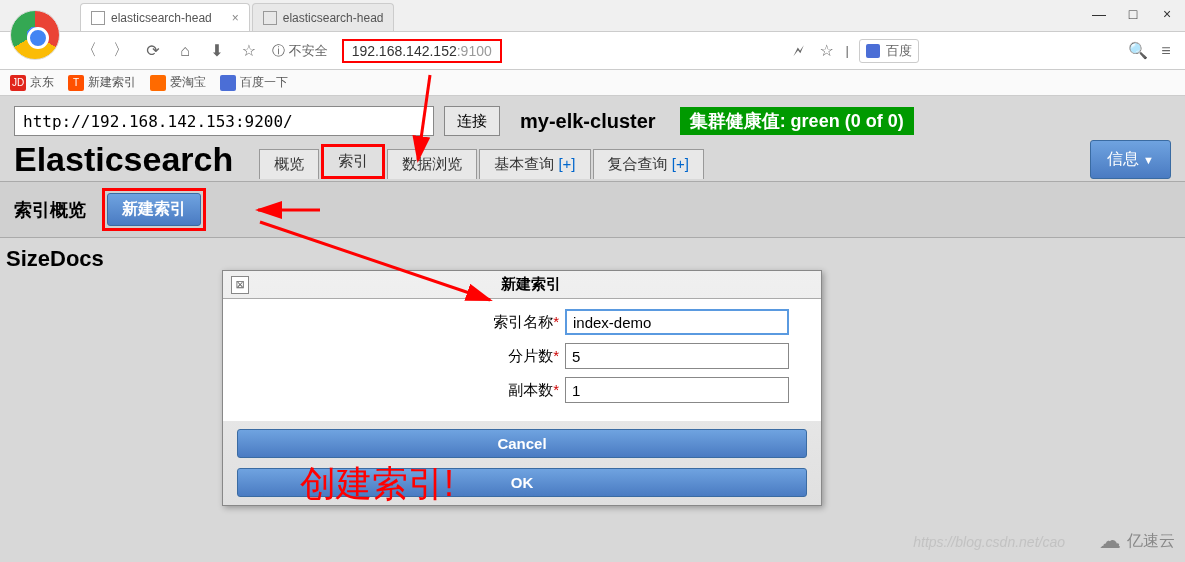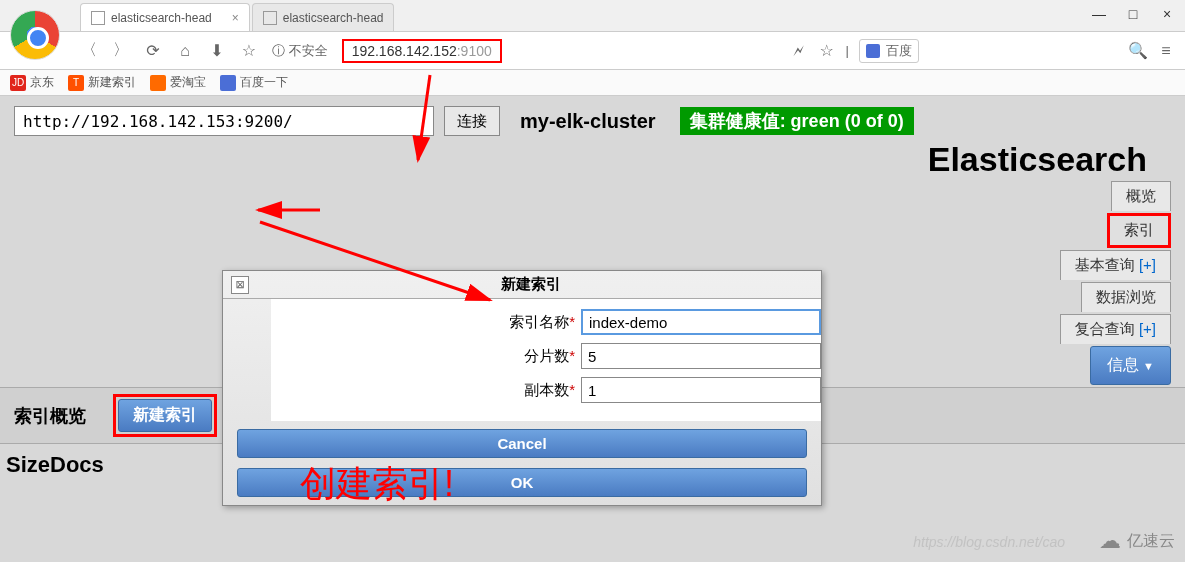--- a/index.html
+++ b/index.html
@@ -34,41 +34,41 @@
     .bm-bd { background: #4b6ed6; }
     
     
     .app { background: #d8d8d8; height: calc(100% - 96px); padding-top: 10px; position: relative; }
     .conn-row { display: flex; align-items: center; padding: 0 14px; gap: 10px; }
     .conn-input { width: 420px; height: 30px; border: 1px solid #888; background: #fff; padding: 0 8px; font-size: 16px; font-family: monospace; }
     .conn-btn { height: 30px; padding: 0 12px; border: 1px solid #888; background: #e8e8e8; font-size: 15px; }
     .cluster-name { font-weight: bold; font-size: 20px; margin-left: 10px; }
     .health { background: #009a00; color: #fff; font-size: 18px; font-weight: bold; padding: 2px 10px; margin-left: 14px; }
     
-    .title-row { display: flex; align-items: flex-end; padding: 4px 14px 0 14px; gap: 2px; flex-direction: column; }
+    .title-row { display: flex; align-items: flex-end; padding: 4px 14px 0 14px; gap: 2px; }
     .es-title { font-size: 34px; font-weight: bold; margin-right: 24px; }
     .tab-btn { border: 1px solid #999; background: #e8e8e8; padding: 5px 14px; font-size: 15px; border-bottom: none; color: #333; }
     .tab-btn.active { border: 3px solid #ff0000; background: #e0e0e0; }
     .tab-link { color: #0066cc; }
     .info-btn { margin-left: auto; background: linear-gradient(#6fa3e0, #4a7bc2); color: #fff; border: 1px solid #3a6ba2; border-radius: 3px; padding: 8px 16px; font-size: 16px; }
     .info-arrow { font-size: 11px; margin-left: 4px; }
     
-    .subbar { background: #d0d0d0; border-top: 1px solid #aaa; border-bottom: 1px solid #aaa; padding: 6px 14px; display: flex; align-items: center; gap: 27px; margin-top: 2px; }
+    .subbar { background: #d0d0d0; border-top: 1px solid #aaa; border-bottom: 1px solid #aaa; padding: 6px 14px; display: flex; align-items: center; gap: 16px; margin-top: 2px; }
     .subbar-title { font-size: 18px; font-weight: bold; }
     .new-idx-wrap { border: 3px solid #ff0000; padding: 2px; }
     .new-idx-btn { background: linear-gradient(#6fa3e0, #4a7bc2); color: #fff; border: 1px solid #3a6ba2; border-radius: 3px; padding: 5px 14px; font-size: 16px; font-weight: bold; }
     
     .sizedocs { font-size: 22px; font-weight: bold; padding: 8px 6px; }
     
     
     .dialog { position: absolute; top: 270px; left: 222px; width: 600px; background: linear-gradient(#f0f0f0, #e0e0e0); border: 1px solid #888; box-shadow: 2px 2px 6px rgba(0,0,0,0.3); }
     .dlg-header { display: flex; align-items: center; padding: 4px 8px; border-bottom: 1px solid #aaa; }
     .dlg-close { width: 18px; height: 18px; border: 1px solid #888; background: #fff; font-size: 11px; display: flex; align-items: center; justify-content: center; color: #666; }
     .dlg-title { flex: 1; text-align: center; font-size: 15px; font-weight: bold; }
-    .dlg-body { padding: 10px 0; background: #fff; margin-left: 48px; }
+    .dlg-body { padding: 10px 32px; background: #fff; }
     .dlg-row { display: flex; align-items: center; margin-bottom: 8px; }
     .dlg-label { width: 310px; text-align: right; font-size: 15px; padding-right: 6px; }
     .req { color: #c00; }
     .dlg-input { flex: 1; height: 26px; border: 1px solid #888; padding: 0 6px; font-size: 15px; }
     .dlg-input.focused { border: 2px solid #5a9ae0; outline: none; }
     .dlg-footer { display: flex; justify-content: center; gap: 10px; padding: 8px 14px; flex-direction: column; }
     .dlg-btn { background: linear-gradient(#6fa3e0, #4a7bc2); color: #fff; border: 1px solid #3a6ba2; border-radius: 3px; padding: 5px 14px; font-size: 15px; font-weight: bold; }
     
     
     .arrow { position: absolute; pointer-events: none; }
@@ -149,22 +149,22 @@
     <input class="conn-input" value="http://192.168.142.153:9200/" style="">
     <button class="conn-btn">连接</button>
     <span class="cluster-name">my-elk-cluster</span>
     <span class="health">集群健康值: green (0 of 0)</span>
   </div>
 
   <div class="title-row">
     <span class="es-title">Elasticsearch</span>
     <span class="tab-btn">概览</span>
     <span class="tab-btn active">索引</span>
+    <span class="tab-btn">数据浏览</span>
     <span class="tab-btn"><span>基本查询</span> <span class="tab-link">[+]</span></span>
-    <span class="tab-btn">数据浏览</span>
     <span class="tab-btn"><span>复合查询</span> <span class="tab-link">[+]</span></span>
     <button class="info-btn"><span>信息</span><span class="info-arrow">▼</span></button>
   </div>
 
   <div class="subbar">
     <span class="subbar-title">索引概览</span>
     <span class="new-idx-wrap"><button class="new-idx-btn">新建索引</button></span>
   </div>
 
   <div class="sizedocs">SizeDocs</div>

